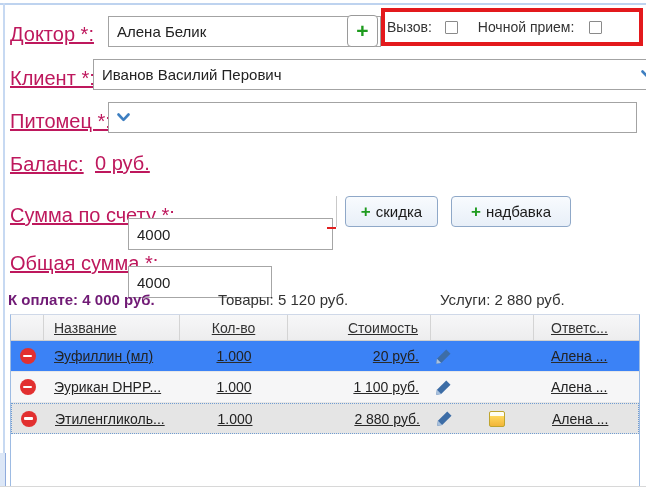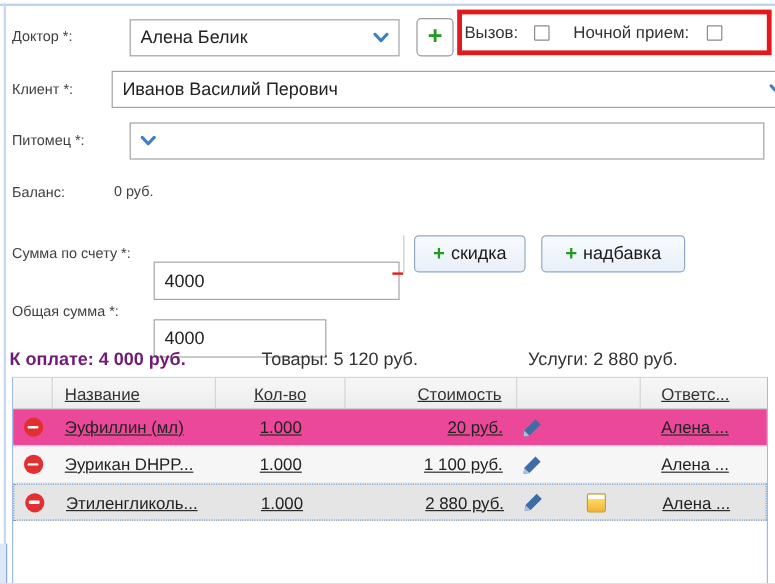--- a/index.html
+++ b/index.html
@@ -6,21 +6,21 @@
   html,body { background:#fff; }
   body { font-family:"Liberation Sans", sans-serif; color:#2b2b2b; }
   .app {
     position:relative; width:646px; height:487px; background:#fff; overflow:hidden;
     border-bottom:1px solid #d8d8d8;
   }
   .top-line   { position:absolute; left:0; right:0; top:3px; height:2px; background:#bed3ef; }
   .left-line  { position:absolute; left:3px; top:3px; bottom:0; width:2px; background:#c7d9f2; }
   .scroll-strip { position:absolute; left:0; width:6px; top:453px; bottom:0; background:#dce7f7; border-right:1px solid #8fabdd; }
 
-  .lbl { position:absolute; left:10px; font-size:12px; color:#404040; white-space:nowrap; }
+  .lbl { position:absolute; left:10px; font-size:20px; color:#be185d; white-space:nowrap;text-decoration:underline; }
 
   .combo {
     position:absolute; height:31px; background:#fff; border:1px solid #a3a3a3;
     display:flex; align-items:center; padding:0 8px; font-size:15px; color:#222; cursor:default;
   }
   .combo .combo-text { flex:1; white-space:nowrap; overflow:hidden; }
   .combo svg { flex:none; }
 
   .txt {
     position:absolute; height:32px; border:1px solid #a6a6a6; background:#fff;
@@ -72,21 +72,21 @@
   .thead {
     height:26px; background:linear-gradient(#f7f7f8,#ededee); border-bottom:1px solid #cfcfcf;
     font-size:14px; color:#333;
   }
   .thead .h { display:flex; align-items:center; border-right:1px solid #d4d4d4; padding:0 10px; overflow:hidden; white-space:nowrap; }
   .thead .h:last-child { border-right:none; }
   .thead .h.qty { justify-content:center; }
   .thead .h.cost { justify-content:flex-end; padding-right:12px; }
   .thead .h.resp { padding-left:17px; }
 
-  .trow { height:31px; border-bottom:1px solid #e7e7e7; font-size:14px; color:#222; background:#ec4899; cursor:default; }
+  .trow { height:31px; border-bottom:1px solid #e7e7e7; font-size:14px; color:#222; background:#3b82f6; cursor:default; }
   .trow:nth-child(even) { background:#f6f6f7; }
   .trow.selected { background:#e5e5e5; border:1px dotted #6f9cd1; }
   .trow .c { display:flex; align-items:center; overflow:hidden; white-space:nowrap; }
   .trow .c0 { justify-content:center; }
   .trow .c1 { padding-left:10px; }
   .trow .c2 { justify-content:center; }
   .trow .c3 { justify-content:flex-end; padding-right:12px; }
   .trow .c4 { padding-left:4px; gap:36px; }
   .trow .c5 { padding-left:17px; }
 
@@ -102,21 +102,21 @@
 </style>
 </head>
 <body>
 
 <div class="app">
   <div class="top-line"></div>
   <div class="left-line"></div>
   <div class="scroll-strip"></div>
 
   <span class="lbl" style="top:23px">Доктор *:</span>
-  <div class="combo" style="left:108px; top:16px; width:225px;">
+  <div class="combo" style="left:108px; top:16px; width:273px;">
     <span class="combo-text">Алена Белик</span>
     <svg width="13" height="9" viewBox="0 0 13 9">
         <path d="M1.5 1.5 L6.5 6.8 L11.5 1.5" fill="none" stroke="#3e7fc1" stroke-width="2.6" stroke-linecap="round" stroke-linejoin="round"></path>
       </svg>
   </div>
   <button class="plus-btn">+</button>
 
   <div class="flag-box">
     <span>Вызов:</span>
     <input type="checkbox" class="cb1" style="">

